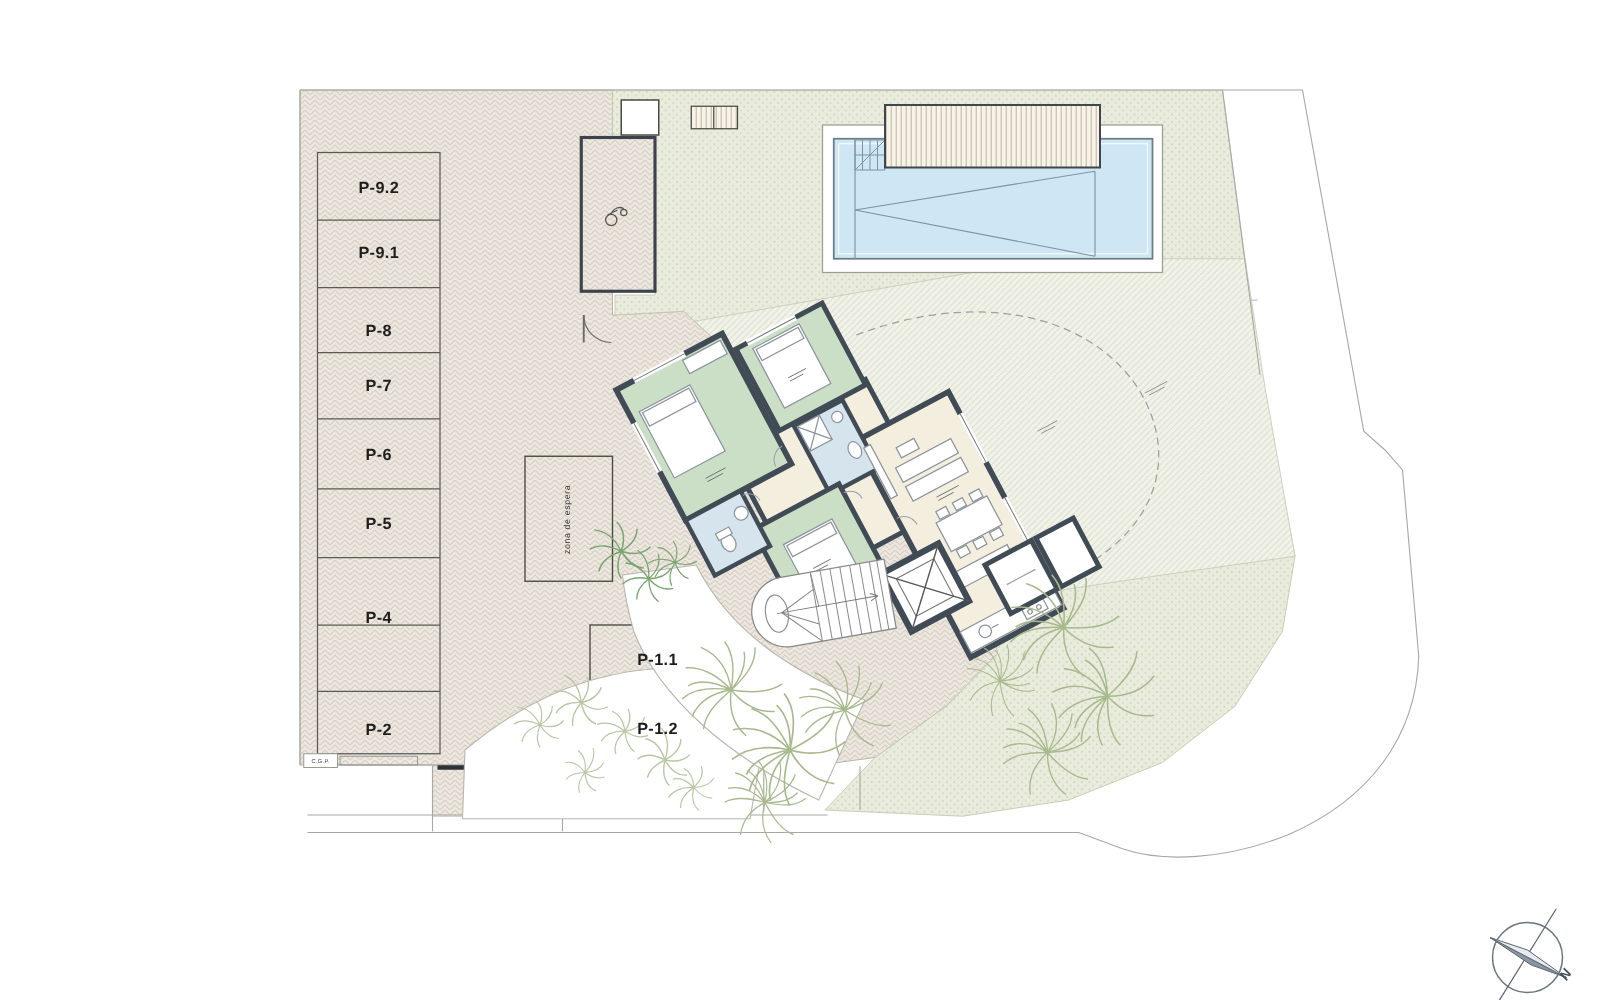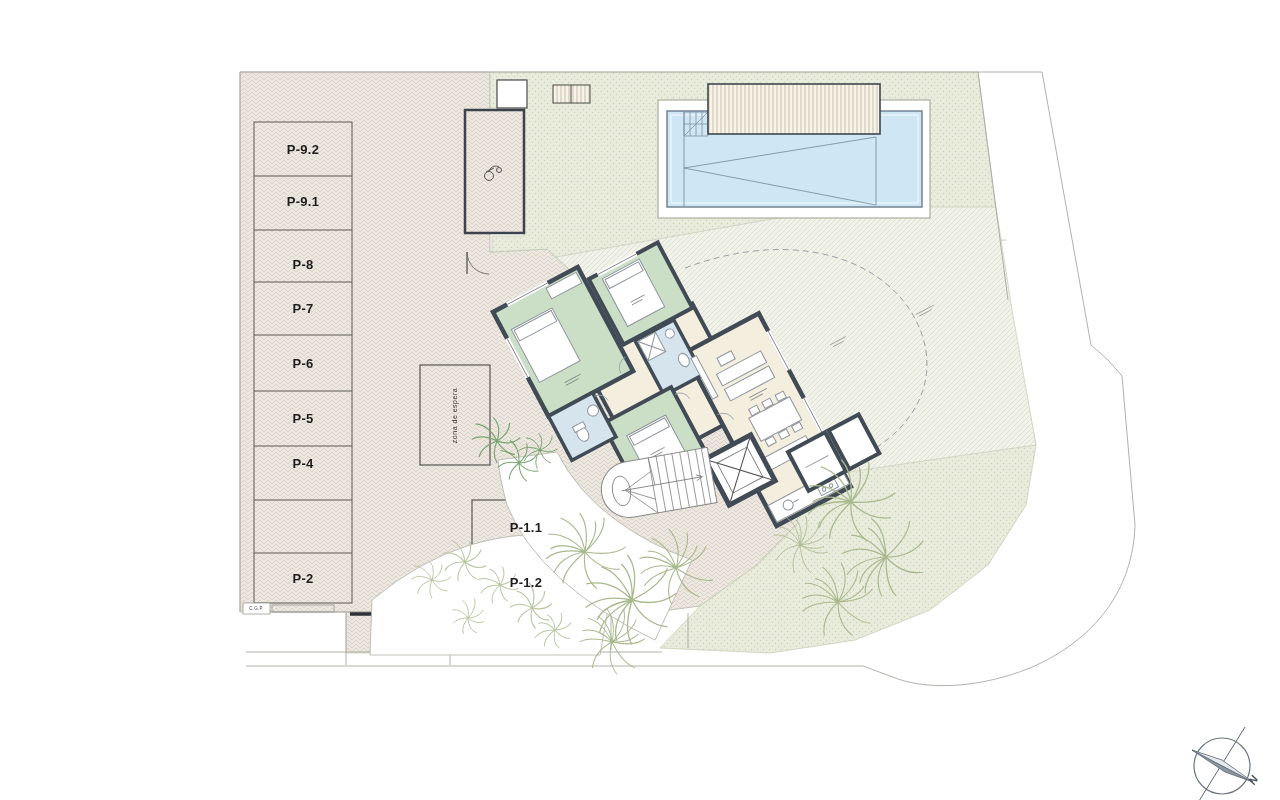--- a/index.html
+++ b/index.html
@@ -300,22 +300,22 @@
     <polygon points="1192,750 1253,782 1222,760" fill="#e6eaee" stroke="#5a6570" stroke-width="0.8"></polygon>
   </g>
 </svg>
 
 <div class="lbl stall" style="top:122px;height:54px">P-9.2</div>
 <div class="lbl stall" style="top:176px;height:50px">P-9.1</div>
 <div class="lbl stall" style="top:230px;height:69px">P-8</div>
 <div class="lbl stall" style="top:282px;height:53px">P-7</div>
 <div class="lbl stall" style="top:335px;height:56px">P-6</div>
 <div class="lbl stall" style="top:391px;height:55px">P-5</div>
-<div class="lbl stall" style="top:436px;height:54px">P-4</div>
-<div class="lbl stall" style="top:553px;height:50px">P-2</div>
+<div class="lbl stall" style="top:466px;height:54px">P-4</div>
+<div class="lbl stall" style="top:553px;height:60px">P-2</div>
 
 <div class="lbl innerstall" style="top:500px;height:55px">P-1.1</div>
 <div class="lbl innerstall" style="top:555px;height:55px">P-1.2</div>
 
 <div class="lbl zona">
       <span>zona de espera</span>
     </div>
 <div class="lbl cgp">C.G.P.</div>
 <div class="lbl north">N</div>
 

